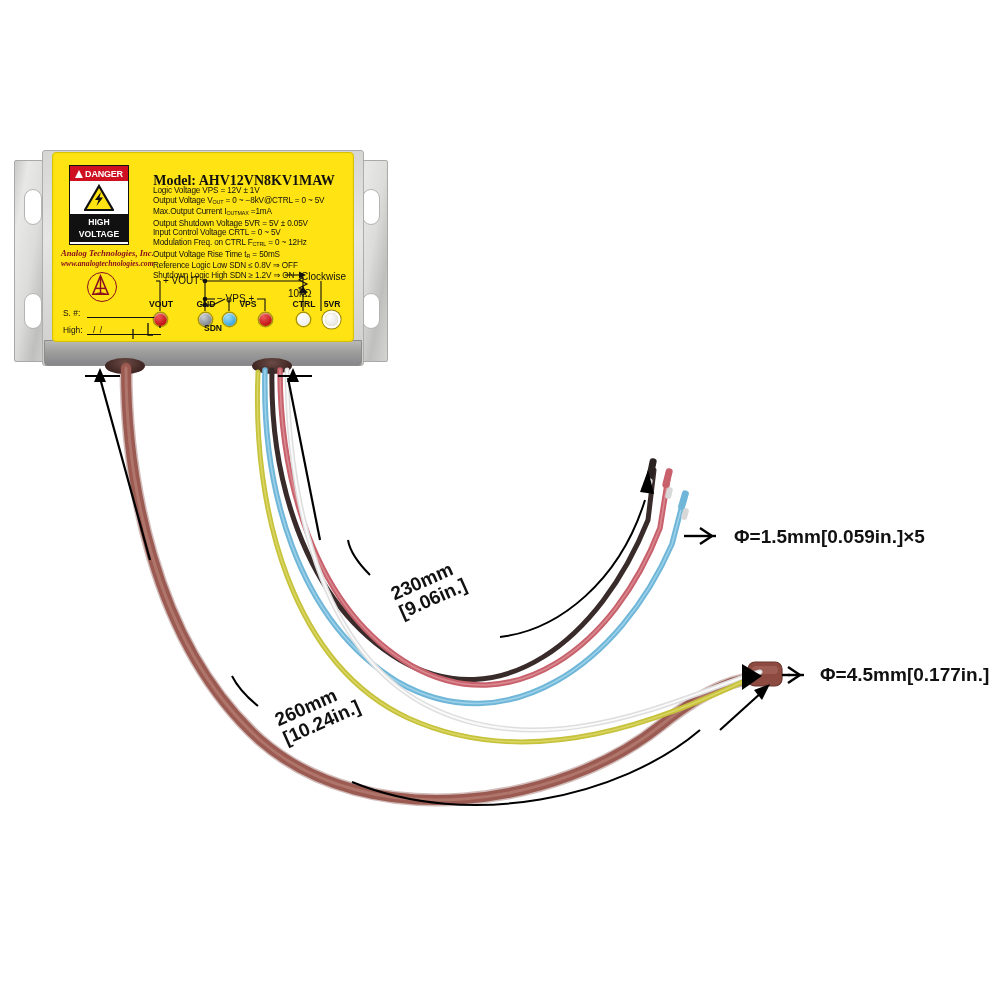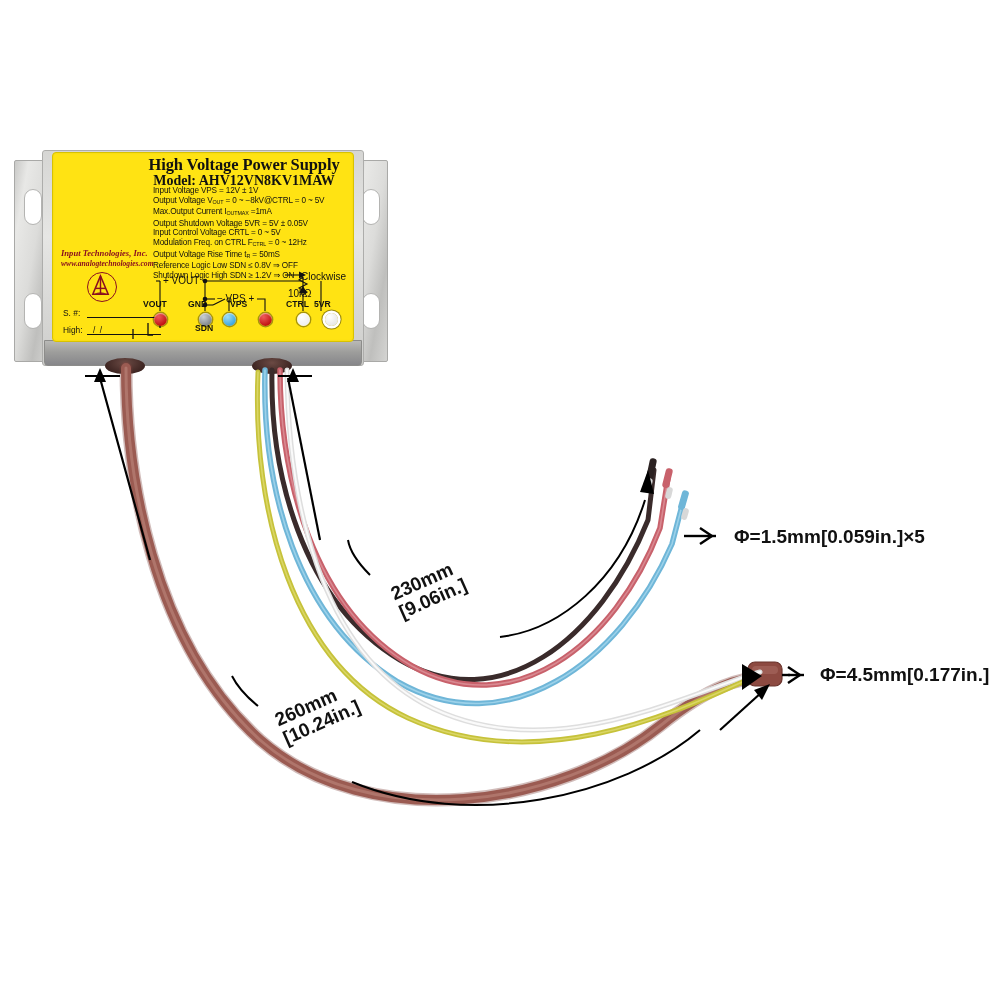--- a/index.html
+++ b/index.html
@@ -213,20 +213,21 @@
     border-radius: 50%;
     box-shadow: 0 0 0 1.4px rgba(0,0,0,.35), inset 0 1px 1px rgba(255,255,255,.5);
   }
   .terminal-label {
     position: absolute;
     font-family: "Liberation Sans", sans-serif;
     font-size: 8.6px;
     font-weight: 600;
     color: #111;
     white-space: nowrap;
+    text-align: center;
   }
 
   .sch-text {
     position: absolute;
     font-family: "Liberation Sans", sans-serif;
     font-size: 10px;
     color: #111;
     white-space: nowrap;
     text-align: center;
   }
@@ -270,37 +271,52 @@
   <div class="bracket" style="left:352px; top:160px; width:34px; height:200px;">
     <div class="slot" style="left:9px; top:28px; width:16px; height:34px;"></div>
     <div class="slot" style="left:9px; top:132px; width:16px; height:34px;"></div>
   </div>
 
   <div class="body-shell"></div>
   <div class="body-bottom-lip"></div>
 
   <div class="label">
 
-    <div class="label-title">High Voltage Power Supply</div>
     <div class="label-model">Model: AHV12VN8KV1MAW</div>
 
     <div class="spec-list">
-        <div class="spec-line">Input Voltage VPS = 12V ± 1V</div>
+        <div class="spec-line">Logic Voltage VPS = 12V ± 1V</div>
         <div class="spec-line">Output Voltage V<sub>OUT</sub> = 0 ~ −8kV@CTRL = 0 ~ 5V</div>
         <div class="spec-line">Max.Output Current I<sub>OUTMAX</sub> =1mA</div>
         <div class="spec-line">Output Shutdown Voltage 5VR = 5V ± 0.05V</div>
         <div class="spec-line">Input Control Voltage CRTL = 0 ~ 5V</div>
         <div class="spec-line">Modulation Freq. on CTRL F<sub>CTRL</sub> = 0 ~ 12Hz</div>
         <div class="spec-line">Output Voltage Rise Time t<sub>R</sub> = 50mS</div>
         <div class="spec-line">Reference Logic Low SDN ≤ 0.8V ⇒ OFF</div>
         <div class="spec-line">Shutdown Logic High SDN ≥ 1.2V ⇒ ON</div>
       </div>
 
-
-    <div class="company">Input Technologies, Inc.</div>
+    <div class="danger">
+      <div class="danger-top">
+        <span class="danger-tri-small"></span>
+        <span class="danger-word">DANGER</span>
+      </div>
+      <div class="danger-mid">
+        <svg width="30" height="28" viewBox="0 0 30 28">
+          <polygon points="15,2 29,26 1,26" fill="#ffe313" stroke="#111" stroke-width="2.2"></polygon>
+          <polygon points="17,8 11,16 14.5,16 12.5,22 19,13.5 15.5,13.5" fill="#111"></polygon>
+        </svg>
+      </div>
+      <div class="danger-bot">
+        <div>HIGH</div>
+        <div>VOLTAGE</div>
+      </div>
+    </div>
+
+    <div class="company">Analog Technologies, Inc.</div>
     <div class="company-url">www.analogtechnologies.com</div>
 
     <div class="logo-mark">
       <svg width="25" height="25" viewBox="0 0 26 26">
         <path d="M13 3 L5 22 L21 22 Z" fill="none" stroke="#8a1020" stroke-width="1.6"></path>
         <path d="M13 3 L13 22" stroke="#8a1020" stroke-width="1.5"></path>
         <path d="M7.5 16 L18.5 16" stroke="#8a1020" stroke-width="1.5"></path>
         <path d="M6 22 Q13 18 20 22" fill="#8a1020" opacity="0.85"></path>
       </svg>
     </div>

